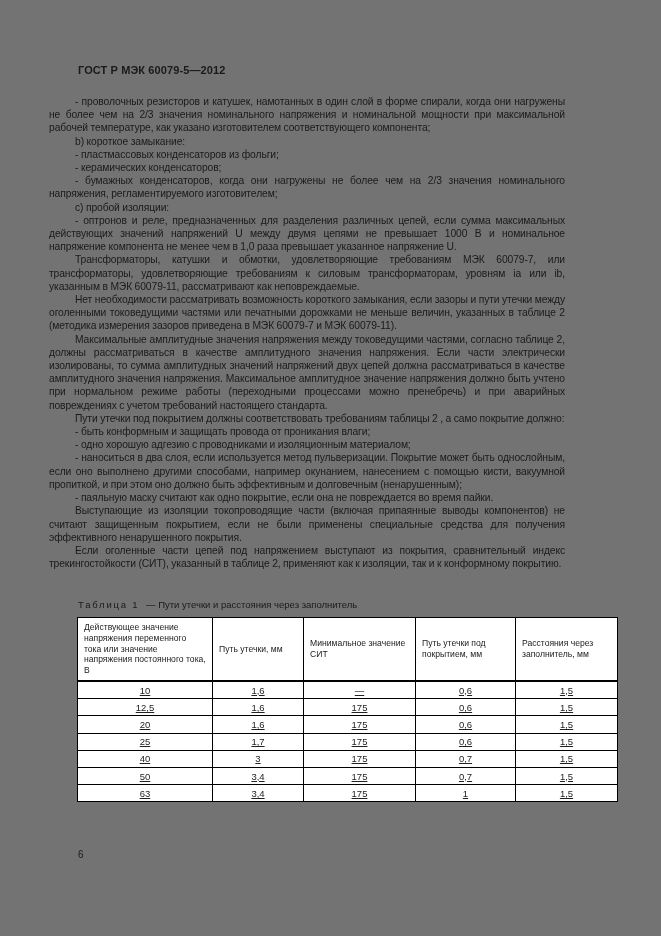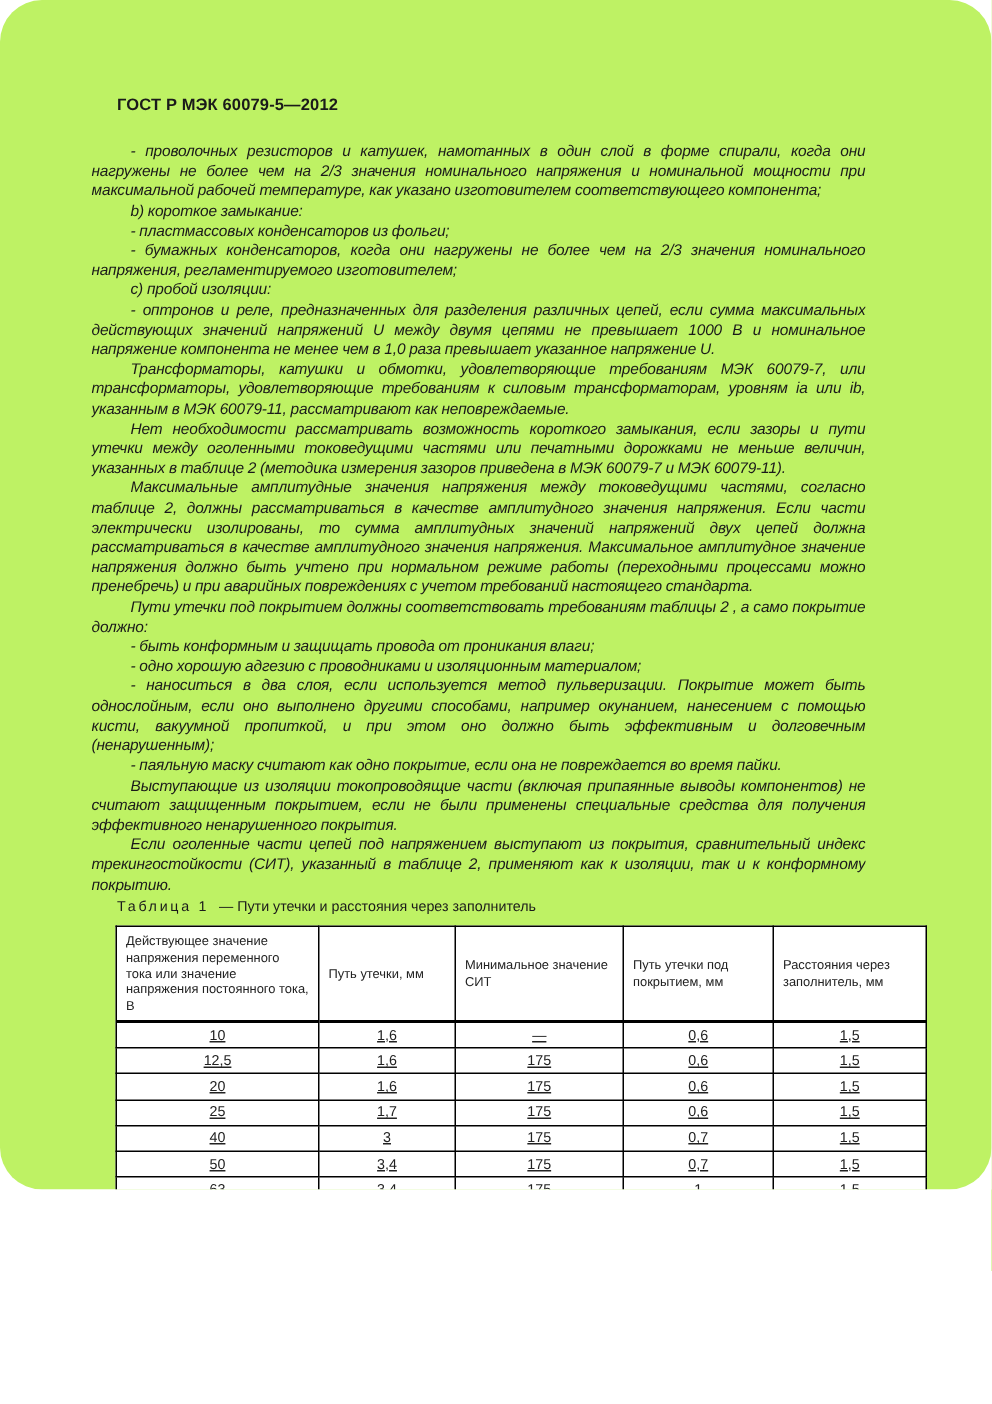--- a/index.html
+++ b/index.html
@@ -3,44 +3,42 @@
 <meta charset="utf-8">
 <style>
   html, body {
     margin: 0;
     padding: 0;
     background: #ffffff;
   }
   .page {
     position: relative;
     width: 661px;
-    height: 793px;
-    background: #bef264;
+    height: 936px;
+    background: #737373;
     font-family: "Liberation Sans", sans-serif;
     color: #1a1a1a;
     overflow: hidden;
-    border-radius: 28px;
   }
   .header-title {
     position: absolute;
     left: 78px;
     top: 64px;
     font-size: 11px;
     font-weight: bold;
     letter-spacing: 0.1px;
     white-space: nowrap;
   }
   .body-text {
     position: absolute;
-    left: 61px;
+    left: 49px;
     top: 95px;
     width: 516px;
     height: 500px;
     overflow: hidden;
-    font-style: italic;
   }
   .body-text p {
     margin: 0;
     font-size: 10.3px;
     line-height: 13.2px;
     text-align: justify;
     text-indent: 26px;
     letter-spacing: -0.1px;
     word-spacing: -0.2px;
   }
@@ -100,20 +98,21 @@
 <body>
 
 <div class="page">
 
   <div class="header-title">ГОСТ Р МЭК 60079-5—2012</div>
 
   <div class="body-text">
     <p>- проволочных резисторов и катушек, намотанных в один слой в форме спирали, когда они нагружены не более чем на 2/3 значения номинального напряжения и номинальной мощности при максимальной рабочей температуре, как указано изготовителем соответствующего компонента;</p>
     <p>b) короткое замыкание:</p>
     <p>- пластмассовых конденсаторов из фольги;</p>
+    <p>- керамических конденсаторов;</p>
     <p>- бумажных конденсаторов, когда они нагружены не более чем на 2/3 значения номинального напряжения, регламентируемого изготовителем;</p>
     <p>c) пробой изоляции:</p>
     <p>- оптронов и реле, предназначенных для разделения различных цепей, если сумма максимальных действующих значений напряжений U между двумя цепями не превышает 1000 В и номинальное напряжение компонента не менее чем в 1,0 раза превышает указанное напряжение U.</p>
     <p>Трансформаторы, катушки и обмотки, удовлетворяющие требованиям МЭК 60079-7, или трансформаторы, удовлетворяющие требованиям к силовым трансформаторам, уровням ia или ib, указанным в МЭК 60079-11, рассматривают как неповреждаемые.</p>
     <p>Нет необходимости рассматривать возможность короткого замыкания, если зазоры и пути утечки между оголенными токоведущими частями или печатными дорожками не меньше величин, указанных в таблице 2 (методика измерения зазоров приведена в МЭК 60079-7 и МЭК 60079-11).</p>
     <p>Максимальные амплитудные значения напряжения между токоведущими частями, согласно таблице 2, должны рассматриваться в качестве амплитудного значения напряжения. Если части электрически изолированы, то сумма амплитудных значений напряжений двух цепей должна рассматриваться в качестве амплитудного значения напряжения. Максимальное амплитудное значение напряжения должно быть учтено при нормальном режиме работы (переходными процессами можно пренебречь) и при аварийных повреждениях с учетом требований настоящего стандарта.</p>
     <p>Пути утечки под покрытием должны соответствовать требованиям таблицы 2 , а само покрытие должно:</p>
     <p>- быть конформным и защищать провода от проникания влаги;</p>
     <p>- одно хорошую адгезию с проводниками и изоляционным материалом;</p>
     <p>- наноситься в два слоя, если используется метод пульверизации. Покрытие может быть однослойным, если оно выполнено другими способами, например окунанием, нанесением с помощью кисти, вакуумной пропиткой, и при этом оно должно быть эффективным и долговечным (ненарушенным);</p>

